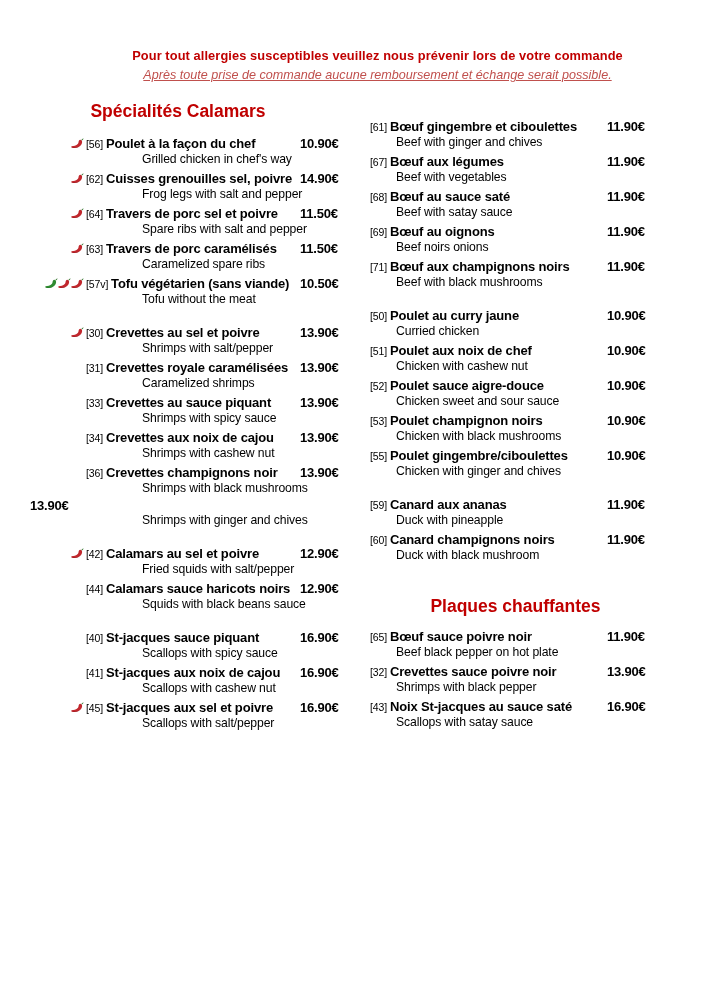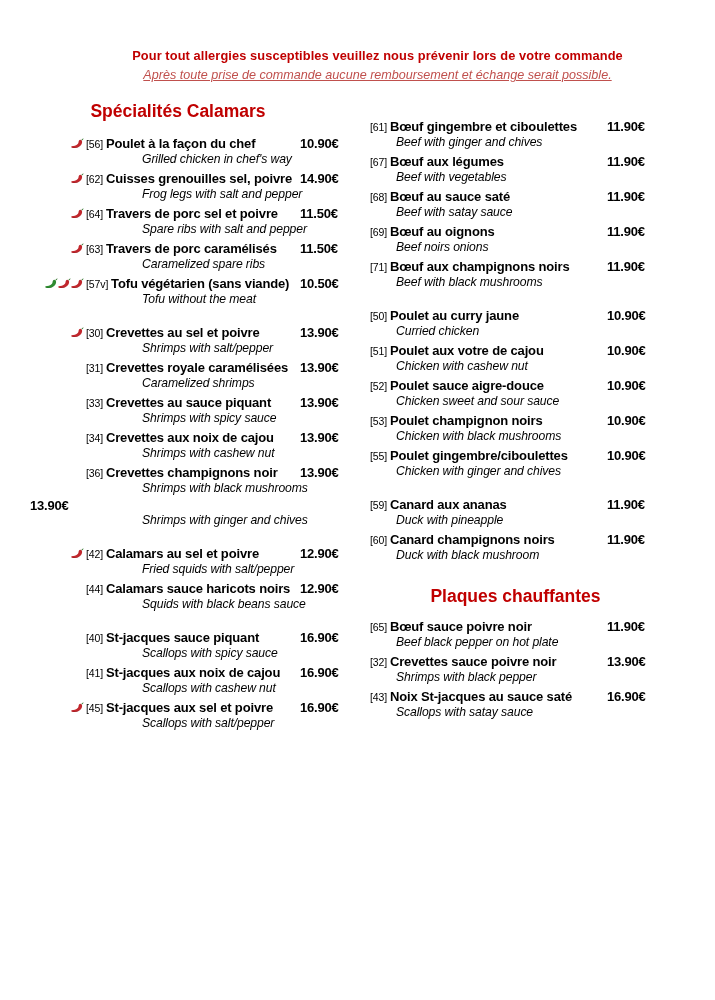--- a/index.html
+++ b/index.html
@@ -116,42 +116,41 @@
   .price {
     flex: 0 0 auto;
     width: 58px;
     font-size: 13px;
     font-weight: bold;
     text-align: left;
     letter-spacing: -0.2px;
   }
   .col-left .price { width: 60px; }
   .desc {
-    font-style: italic;
     font-size: 12.2px;
     padding-left: 112px;
     line-height: 15px;
     letter-spacing: -0.1px;
     white-space: nowrap;
   }
   .col-right .desc {
     padding-left: 36px;
   }
 
   
   .chili {
     display: inline-block;
     width: 15px;
     height: 14px;
     margin-left: -2px;
   }
   .chili svg { display: block; }
 
   .col-right .section-title {
-    margin-top: 22px;
+    margin-top: 32px;
     margin-bottom: 10px;
     padding-left: 6px;
   }
 </style>
 </head>
 <body>
 
 <div class="notice">
   <div class="notice-line1">Pour tout allergies susceptibles veuillez nous prévenir lors de votre commande</div>
   <div class="notice-line2">Après toute prise de commande aucune remboursement et échange serait possible.</div>
@@ -415,21 +414,21 @@
       <div class="group">
         <div class="item">
           <div class="item-row">
             <div class="name-cell"><span class="num">[50] </span><span class="nm">Poulet au curry jaune</span></div>
             <div class="price">10.90€</div>
           </div>
           <div class="desc">Curried chicken</div>
         </div>
         <div class="item">
           <div class="item-row">
-            <div class="name-cell"><span class="num">[51] </span><span class="nm">Poulet aux votre de cajou</span></div>
+            <div class="name-cell"><span class="num">[51] </span><span class="nm">Poulet aux noix de chef</span></div>
             <div class="price">10.90€</div>
           </div>
           <div class="desc">Chicken with cashew nut</div>
         </div>
         <div class="item">
           <div class="item-row">
             <div class="name-cell"><span class="num">[52] </span><span class="nm">Poulet sauce aigre-douce</span></div>
             <div class="price">10.90€</div>
           </div>
           <div class="desc">Chicken sweet and sour sauce</div>

